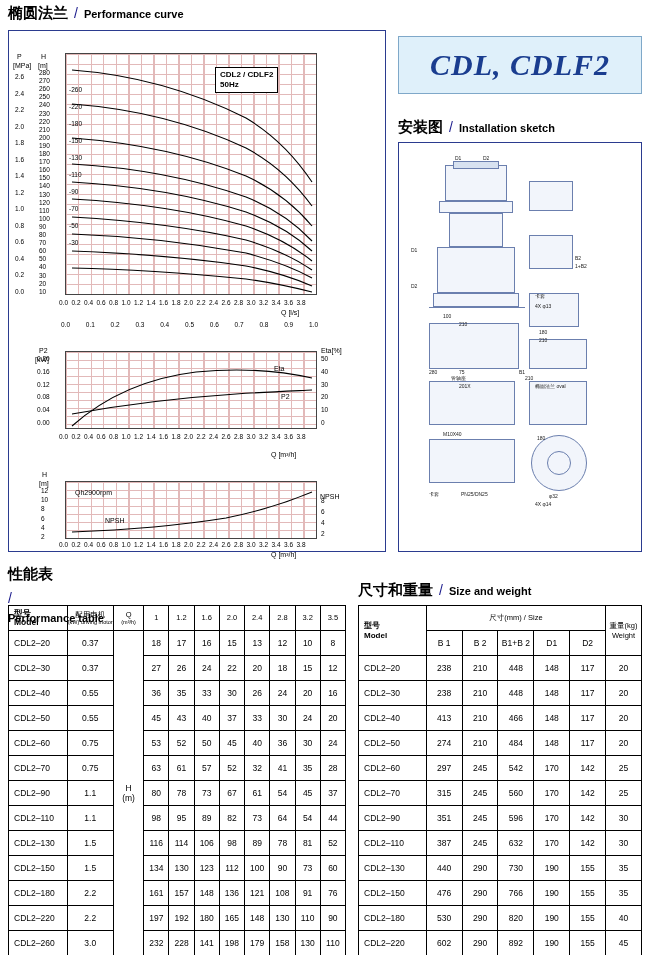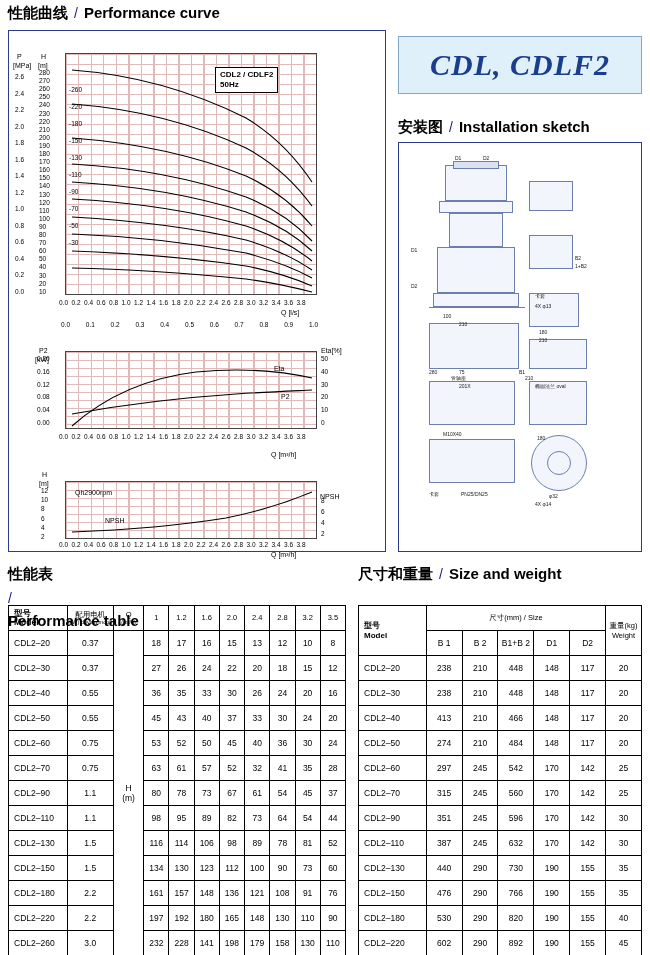--- a/index.html
+++ b/index.html
@@ -11,21 +11,21 @@
     color: #000;
     position: relative;
     overflow: hidden;
   }
   .section-head {
     display: flex; align-items: baseline; gap: 6px;
     font-weight: bold;
   }
   .section-head .cn { font-size: 15px; color:#000; font-weight:bold; }
   .section-head .sl { font-size: 14px; color:#1a1a8c; font-weight:normal;}
-  .section-head .en { font-size: 15px; color:#000; font-weight:bold; }
+  .section-head .en { font-size: 11px; color:#000; font-weight:bold; }
 
   
   #perf-head { position:absolute; left:8px; top:4px; }
 
   #curve-box {
     position:absolute; left:8px; top:30px; width:378px; height:522px;
     border:1px solid #2b3b8f; background:#fff;
   }
   .chart {
     position:absolute; background:#fff; border:1px solid #444;
@@ -64,21 +64,21 @@
   #install-box {
     position:absolute; left:398px; top:142px; width:244px; height:410px;
     border:1px solid #2b3b8f; background:#fff;
   }
   .sk { position:absolute; border:1px solid #6b7fae; background:#f2f5fb; }
   .sk-lbl { position:absolute; font-size:5px; color:#222; white-space:nowrap; }
   .sk-line { position:absolute; background:#6b7fae; }
 
   
   #pt-head { position:absolute; left:8px; top:565px;flex-direction:column; }
-  #sw-head { position:absolute; left:358px; top:565px;text-align:center; }
+  #sw-head { position:absolute; left:358px; top:581px;text-align:center; }
 
   table { border-collapse: collapse; font-size:8.5px; }
   table td, table th { border:1px solid #000; text-align:center; padding:0; font-weight:normal;}
 
   #perf-table { position:absolute; left:8px; top:605px; width:338px; }
   #perf-table td, #perf-table th { height:25px; }
   #perf-table .model { width:58px; text-align:left; padding-left:5px; font-size:8.5px;}
   #perf-table .kw { width:46px; }
   #perf-table .qcol { width:30px; }
   #perf-table .vcol { width:25px; }
@@ -89,21 +89,21 @@
   #size-table { position:absolute; left:358px; top:605px; width:284px; }
   #size-table td, #size-table th { height:25px; }
   #size-table .model { width:68px; text-align:left; padding-left:5px; }
   #size-table .c { width:36px; }
   #size-table .w { width:36px; }
 </style>
 </head>
 <body>
 
 <div id="perf-head" class="section-head">
-  <span class="cn">性能曲线</span>
+  <span class="cn">椭圆法兰</span>
   <span class="sl">/</span>
   <span class="en">Performance curve</span>
 </div>
 
 <div id="curve-box">
 
   <div class="chart" style="left:56px; top:22px; width:252px; height:242px;">
     <div class="grid-bg"></div>
     <svg class="curves" width="252" height="242" viewBox="0 0 252 242">
       <g fill="none" stroke="#000" stroke-width="1.1">

